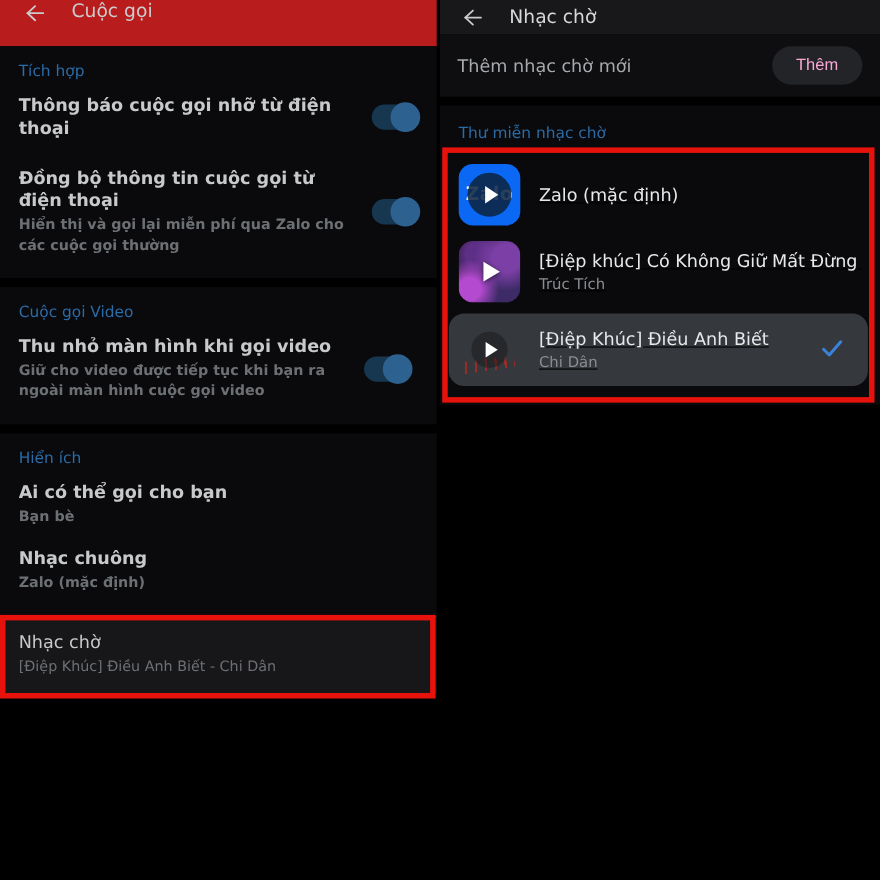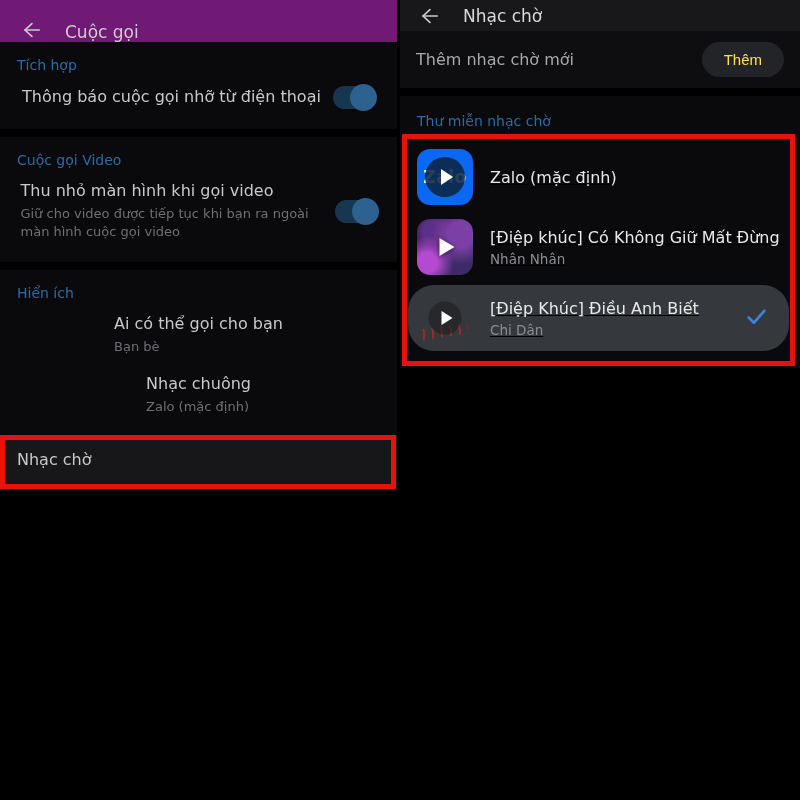--- a/index.html
+++ b/index.html
@@ -8,50 +8,50 @@
     background:#000;
     font-family:"DejaVu Sans","Liberation Sans",sans-serif;
     position:relative; overflow:hidden;
     -webkit-font-smoothing:antialiased;
   }
   .panel { position:absolute; top:0; }
   #left-panel  { left:0; width:397px; }
   #right-panel { left:400px; width:400px; }
 
   
-  .l-header { height:42px; background:#701a75; display:flex; align-items:flex-end; gap:22px; padding-left:19px; }
+  .l-header { height:42px; background:#b91c1c; display:flex; align-items:flex-start; gap:22px; padding-left:19px; }
   .hdr-title { color:#cbcdcf; font-size:17px; }
   .back-btn { width:24px; height:24px; display:flex; align-items:center; justify-content:center; }
 
   .sec { background:#0a0a0d; padding:2px 17px 8px; }
   .sec-label { color:#2b6ba6; font-size:14px; margin:13px 0 1px; }
-  .row { display:flex; align-items:center; justify-content:center; padding:12px 0; }
+  .row { display:flex; align-items:center; justify-content:flex-start; padding:12px 0;font-weight:bold; }
   .row-text { min-width:0; }
   .row-title { color:#c7c9cb; font-size:16px; line-height:1.3; }
   .row-sub   { color:#6d7073; font-size:13px; line-height:1.42; margin-top:3px; max-width:302px; }
   .divider { height:8px; background:#000; }
 
   .toggle { width:42px; height:23px; border-radius:12px; background:#173751; position:relative; flex:none; margin-left:12px; }
   .toggle .knob { position:absolute; top:-2px; right:-2px; width:27px; height:27px; border-radius:50%; background:#2d6190; }
 
   .ringback-wrap { position:relative; background:#17171a; margin:8px -17px 0; padding:13px 17px 14px; border-top:1px solid #2d2d30; }
   .red-box-left { position:absolute; inset:-2px 1px -4px 0; border:5px solid #e8120d; pointer-events:none; z-index:5; }
 
   
   .r-header { height:31px; background:#18181b; display:flex; align-items:center; gap:22px; padding-left:17px; }
   .r-title { color:#d7d9db; font-size:17px; }
   .add-row { height:57px; background:#0e0e10; display:flex; align-items:center; justify-content:space-between; padding:0 16px; }
   .add-label { color:#a7aaad; font-size:16px; }
-  .add-btn { background:#232428; color:#fde047; font-size:15px; padding:9px 22px; border-radius:22px; border:none; cursor:pointer; }
+  .add-btn { background:#232428; color:#f9a8d4; font-size:15px; padding:9px 22px; border-radius:22px; border:none; cursor:pointer; }
   .lib { background:#0a0a0d; padding-bottom:2px; }
   .lib-label { color:#2b6ba6; font-size:14px; padding:17px 17px 5px; }
   .list { position:relative; padding:8px 0 13px; }
   .red-box-right { position:absolute; inset:0 5px 0 2px; border:5px solid #e8120d; pointer-events:none; z-index:5; }
   .item { display:flex; align-items:center; gap:17px; padding:7px 17px;text-decoration:underline; }
-  .item.selected { background:#35383d; border-radius:26px; margin:3px 11px 2px 8px; padding:5px 12px 5px 9px; }
+  .item.selected { background:#35383d; border-radius:14px; margin:3px 11px 2px 8px; padding:5px 12px 5px 9px; }
   .item-text { flex:1; min-width:0; }
   .item-title { color:#e7e9eb; font-size:16px; white-space:nowrap; overflow:hidden; }
   .item-sub { color:#8b8e91; font-size:13.5px; margin-top:4px; }
 
   .art { width:56px; height:56px; border-radius:13px; flex:none; position:relative; overflow:hidden; }
   .art-zalo { background:#0a68f4; }
   .zalo-word { position:absolute; inset:0; display:flex; align-items:center; justify-content:center; color:#fff; font-size:17px; font-weight:bold; letter-spacing:.5px; }
   .z-circle { position:absolute; left:50%; top:50%; transform:translate(-50%,-50%); width:40px; height:40px; border-radius:50%; background:rgba(13,36,66,.88); }
   .tri { position:absolute; left:54%; top:50%; transform:translate(-50%,-50%); width:0; height:0; }
   .tri-z { border-left:12px solid #fff; border-top:8px solid transparent; border-bottom:8px solid transparent; }
@@ -96,20 +96,29 @@
 
     <div class="row">
       <div class="row-text">
         <div class="row-title">Thông báo cuộc gọi nhỡ từ điện thoại</div>
       </div>
       <div class="toggle">
           <div class="knob"></div>
         </div>
     </div>
 
+    <div class="row">
+      <div class="row-text">
+        <div class="row-title">Đồng bộ thông tin cuộc gọi từ điện thoại</div>
+        <div class="row-sub">Hiển thị và gọi lại miễn phí qua Zalo cho các cuộc gọi thường</div>
+      </div>
+      <div class="toggle">
+          <div class="knob"></div>
+        </div>
+    </div>
   </div>
 
   <div class="divider"></div>
 
   <div class="sec">
     <div class="sec-label">Cuộc gọi Video</div>
     <div class="row">
       <div class="row-text">
         <div class="row-title">Thu nhỏ màn hình khi gọi video</div>
         <div class="row-sub">Giữ cho video được tiếp tục khi bạn ra ngoài màn hình cuộc gọi video</div>
@@ -135,20 +144,21 @@
     <div class="row" style="padding-top:6px;">
       <div class="row-text">
         <div class="row-title">Nhạc chuông</div>
         <div class="row-sub">Zalo (mặc định)</div>
       </div>
     </div>
 
     <div class="ringback-wrap">
       <div class="red-box-left"></div>
       <div class="row-title">Nhạc chờ</div>
+      <div class="row-sub">[Điệp Khúc] Điều Anh Biết - Chi Dân</div>
     </div>
   </div>
 </div>
 
 <div class="panel" id="right-panel">
   <div class="r-header">
     <span class="back-btn">
       <svg width="22" height="22" viewBox="0 0 24 24" fill="none" stroke="#c9cbcd" stroke-width="1.8" stroke-linecap="round">
         <path d="M13 5 L5.5 12 L13 19"></path>
           <path d="M5.5 12 H21"></path>
@@ -180,21 +190,21 @@
           <div class="item-title">Zalo (mặc định)</div>
         </div>
       </div>
 
       <div class="item">
         <div class="art art-purple">
           <span class="tri tri-p"></span>
         </div>
         <div class="item-text">
           <div class="item-title">[Điệp khúc] Có Không Giữ Mất Đừng Tìm - Trú...</div>
-          <div class="item-sub">Nhân Nhân</div>
+          <div class="item-sub">Trúc Tích</div>
         </div>
       </div>
 
       <div class="item selected">
         <div class="art art-light">
           <span class="scribble"></span>
           <span class="c3"></span>
           <span class="tri tri-l"></span>
         </div>
         <div class="item-text">

